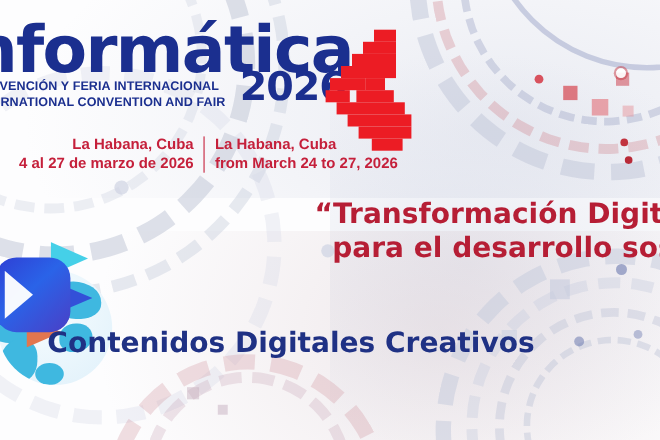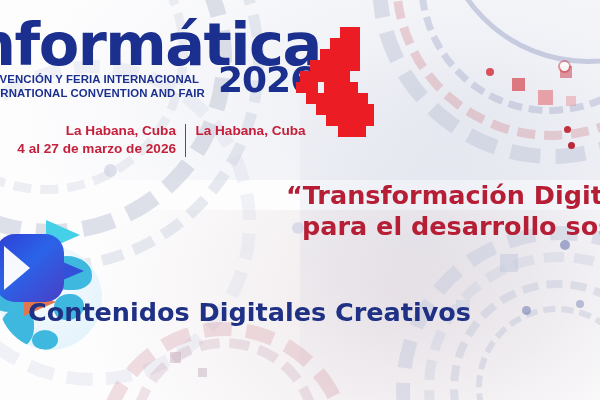--- a/index.html
+++ b/index.html
@@ -127,21 +127,21 @@
     background:#e2764f;clip-path:polygon(0 0,100% 50%,0 100%);
   }
 
   
   #symposium{
     position:absolute;left:24px;top:296px;
     font-family:"DejaVu Sans", sans-serif;
     font-weight:bold;font-size:25.5px;line-height:1.30;
     color:#1f3184;white-space:nowrap;
   }
-  #symposium .l2{display:block;margin-left:4px;}
+  #symposium .l2{display:block;margin-left:19px;}
 </style>
 </head>
 <body>
 
 <div id="banner">
 
   <div class="bg-layer">
 
     <div class="wash-top"></div>
     <div class="wash-right"></div>
@@ -226,20 +226,21 @@
   </div>
 
   <div id="dates">
     <div class="date-col es" style="width:198px;">
       <div>La Habana, Cuba</div>
       <div>4 al 27 de marzo de 2026</div>
     </div>
     <div id="date-divider"></div>
     <div class="date-col en">
       <div>La Habana, Cuba</div>
+      <div>from March 24 to 27, 2026</div>
     </div>
   </div>
 
   <div id="slogan">
     <span class="l1">“Transformación Digital</span>
     <span class="l2">para el desarrollo sostenible”</span>
   </div>
 
   <div id="mark">
     <div class="globe">

